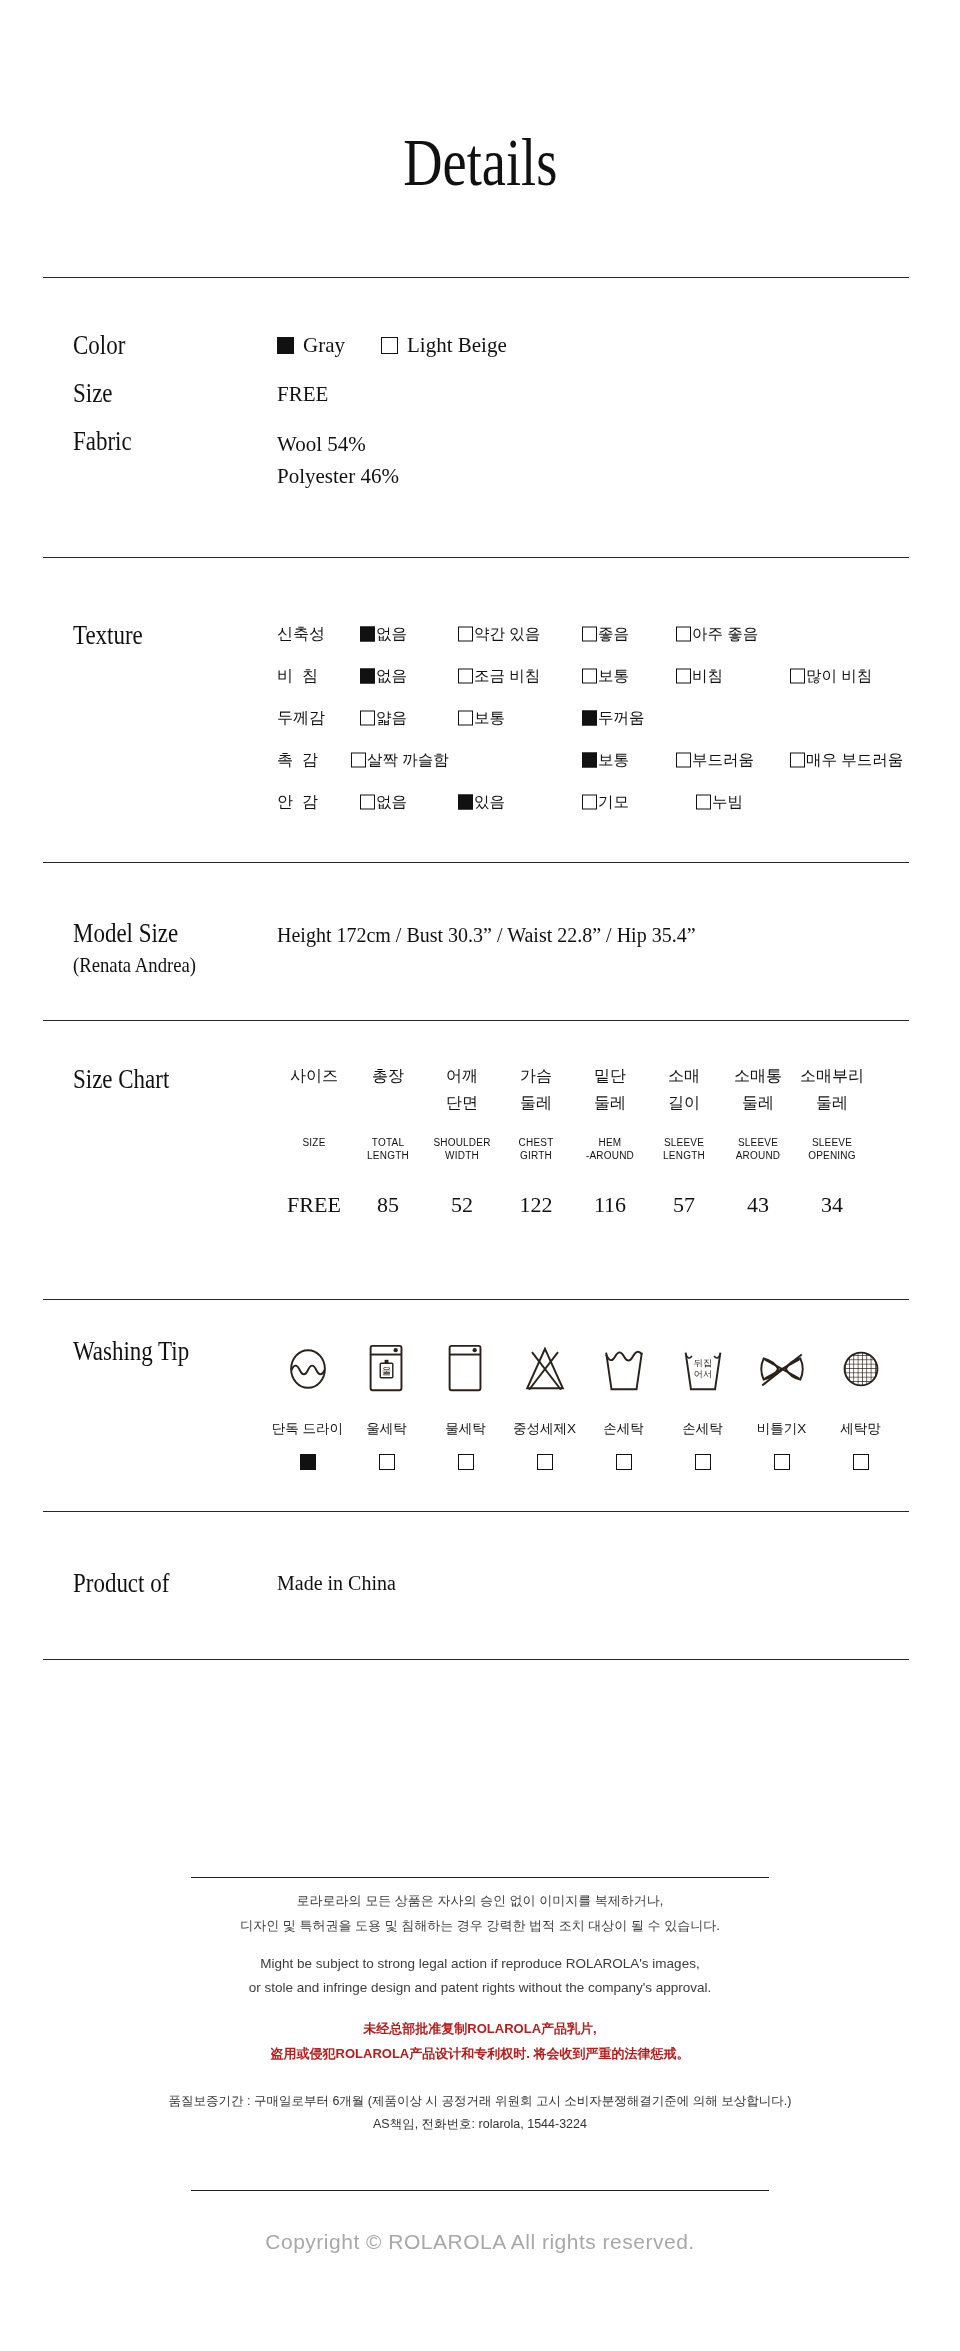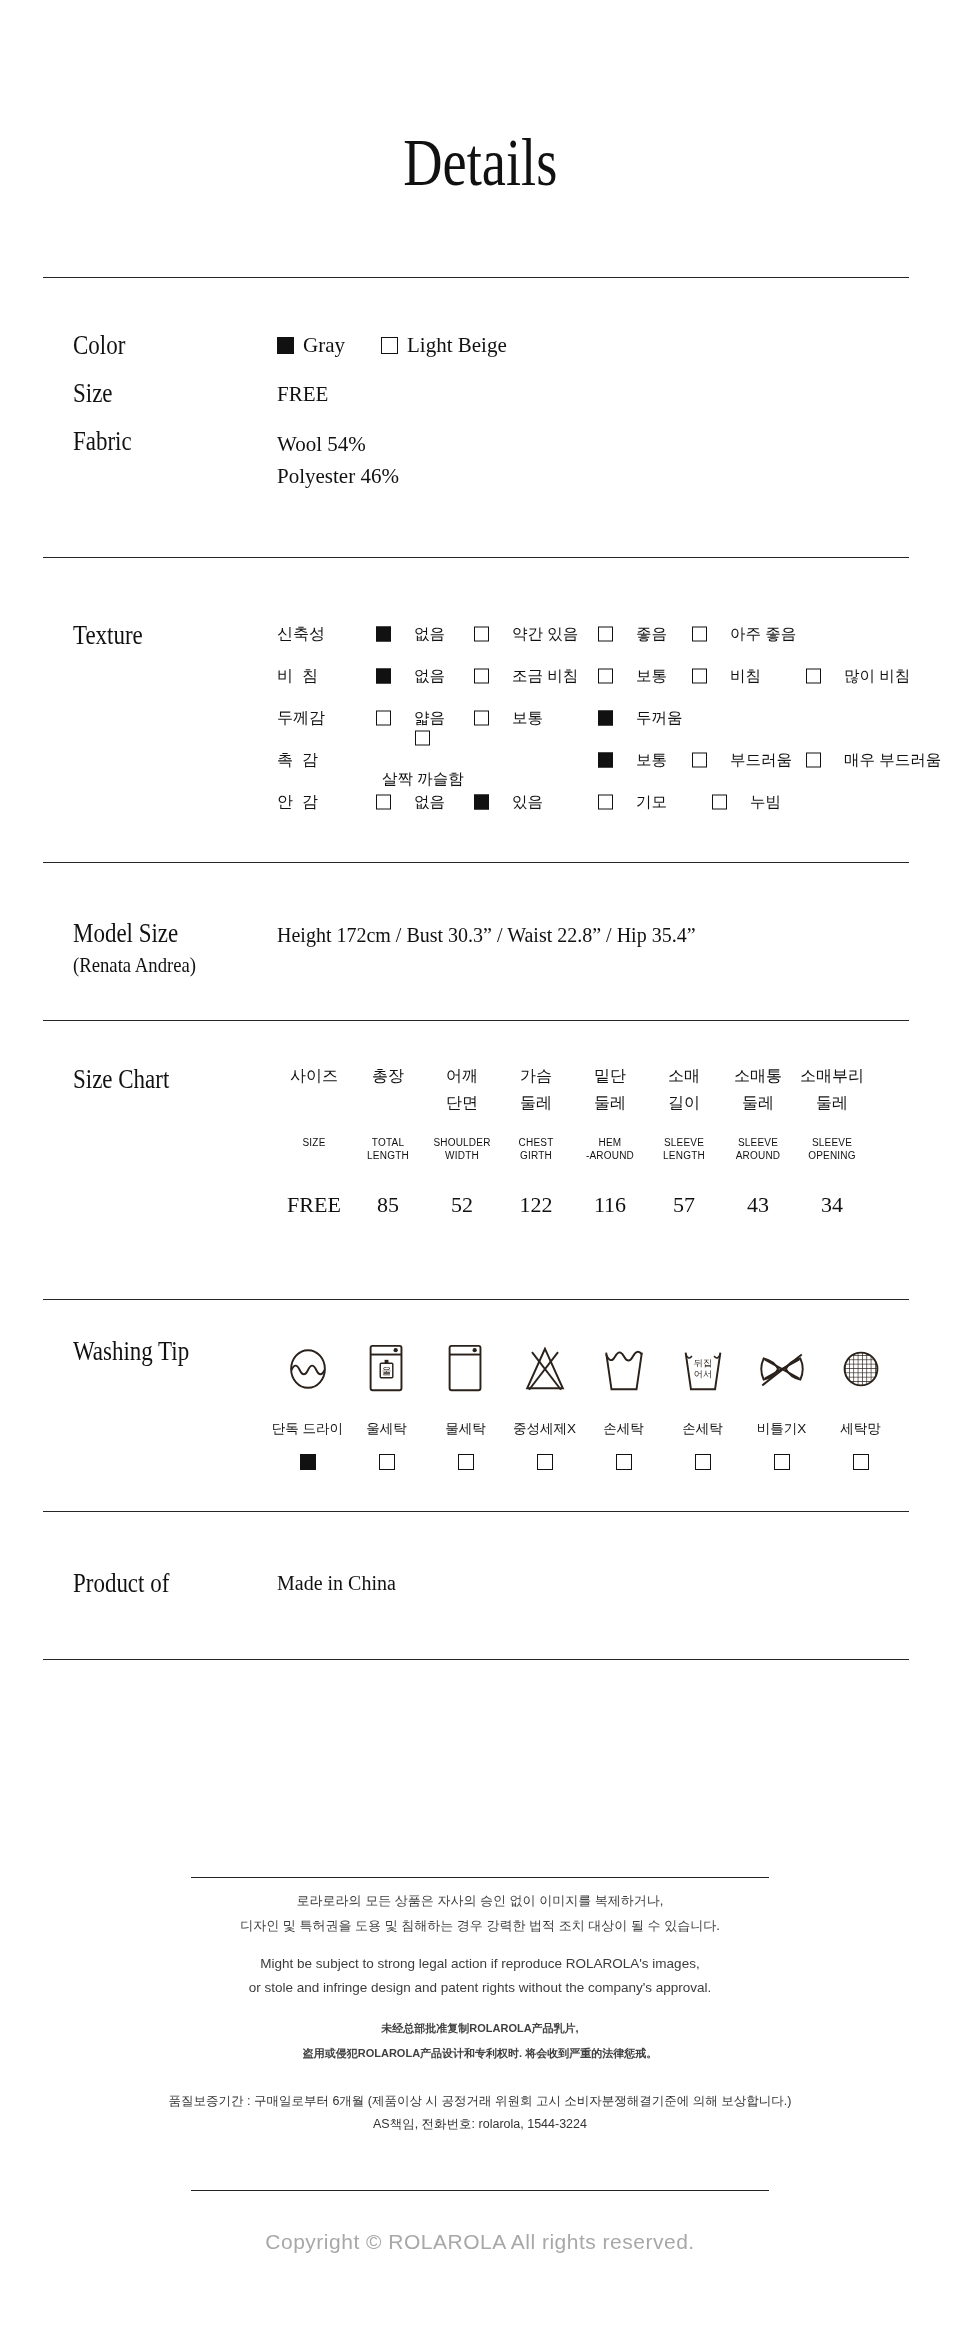--- a/index.html
+++ b/index.html
@@ -23,22 +23,22 @@
   .optrow{position:absolute;left:277px;display:flex;gap:36px;align-items:center;}
   .opt{display:flex;align-items:center;gap:9px;white-space:nowrap;}
   .opt .cb{width:17px;height:17px;}
   
   .fab-lines{position:absolute;left:277px;}
   .fab-lines div{font-family:"Liberation Serif","DejaVu Serif",serif;font-size:21px;line-height:32px;}
   
   .t-grid{position:absolute;left:277px;top:613px;width:640px;}
   .t-row{position:relative;height:42px;}
   .t-lab{position:absolute;left:0;top:50%;transform:translateY(-50%);font-size:16px;white-space:pre;}
-  .t-opt{position:absolute;top:50%;transform:translateY(-50%);display:flex;align-items:center;gap:23px;
-         font-size:15.5px;white-space:nowrap;margin-left:16px;}
+  .t-opt{position:absolute;top:50%;transform:translateY(-50%);display:flex;align-items:center;gap:1px;
+         font-size:15.5px;white-space:nowrap;}
   
   .sc-table{position:absolute;left:277px;top:1062px;display:flex;}
   .sc-col{width:74px;text-align:center;flex:none;}
   .sc-kr{height:66px;font-size:16px;line-height:27px;}
   .sc-en{height:40px;font-size:10px;line-height:13px;letter-spacing:.2px;padding-top:8px;box-sizing:border-box;}
   .sc-val{font-family:"Liberation Serif","DejaVu Serif",serif;font-size:22px;padding-top:24px;}
   
   .wash-row{position:absolute;left:268px;top:1342px;display:flex;}
   .wash-item{width:79px;flex:none;display:flex;flex-direction:column;align-items:center;}
   .wash-icon{height:54px;color:#2a211b;}
@@ -139,21 +139,21 @@
           <span class="cb"></span>
           <span>보통</span>
         </span>
         <span class="t-opt" style="left: 305px;">
           <span class="cb on"></span>
           <span>두꺼움</span>
         </span>
       </div>
       <div class="t-row">
         <span class="t-lab">촉  감</span>
-        <span class="t-opt" style="left: 89px; flex-direction: column;">
+        <span class="t-opt" style="left: 74px;">
           <span class="cb"></span>
           <span>살짝 까슬함</span>
         </span>
         <span class="t-opt" style="left: 305px;">
           <span class="cb on"></span>
           <span>보통</span>
         </span>
         <span class="t-opt" style="left: 399px;">
           <span class="cb"></span>
           <span>부드러움</span>
@@ -378,21 +378,21 @@
   <hr class="fdiv" style="top:1877px">
 
   <div class="fcenter" style="top:1888px;font-size:13px;line-height:25px" id="legal-kr">
       <div>로라로라의 모든 상품은 자사의 승인 없이 이미지를 복제하거나,</div>
       <div>디자인 및 특허권을 도용 및 침해하는 경우 강력한 법적 조치 대상이 될 수 있습니다.</div>
     </div>
   <div class="fcenter" style="top:1952px;font-size:13.5px;line-height:24px" id="legal-en">
       <div>Might be subject to strong legal action if reproduce ROLAROLA's images,</div>
       <div>or stole and infringe design and patent rights without the company's approval.</div>
     </div>
-  <div class="fcenter" style="top:2016px;font-size:11px;line-height:25px;font-weight:bold;color:#404040" id="legal-cn">
+  <div class="fcenter" style="top:2016px;font-size:13px;line-height:25px;font-weight:bold;color:#b91c1c" id="legal-cn">
       <div>未经总部批准复制ROLAROLA产品乳片,</div>
       <div>盗用或侵犯ROLAROLA产品设计和专利权时. 将会收到严重的法律惩戒。</div>
     </div>
   <div class="fcenter" style="top:2090px;font-size:12.5px;line-height:23px;color:#333" id="maker-info">
       <div>품질보증기간 : 구매일로부터 6개월 (제품이상 시 공정거래 위원회 고시 소비자분쟁해결기준에 의해 보상합니다.)</div>
       <div>AS책임, 전화번호: rolarola, 1544-3224</div>
     </div>
 
   <hr class="fdiv" style="top:2190px">
 

